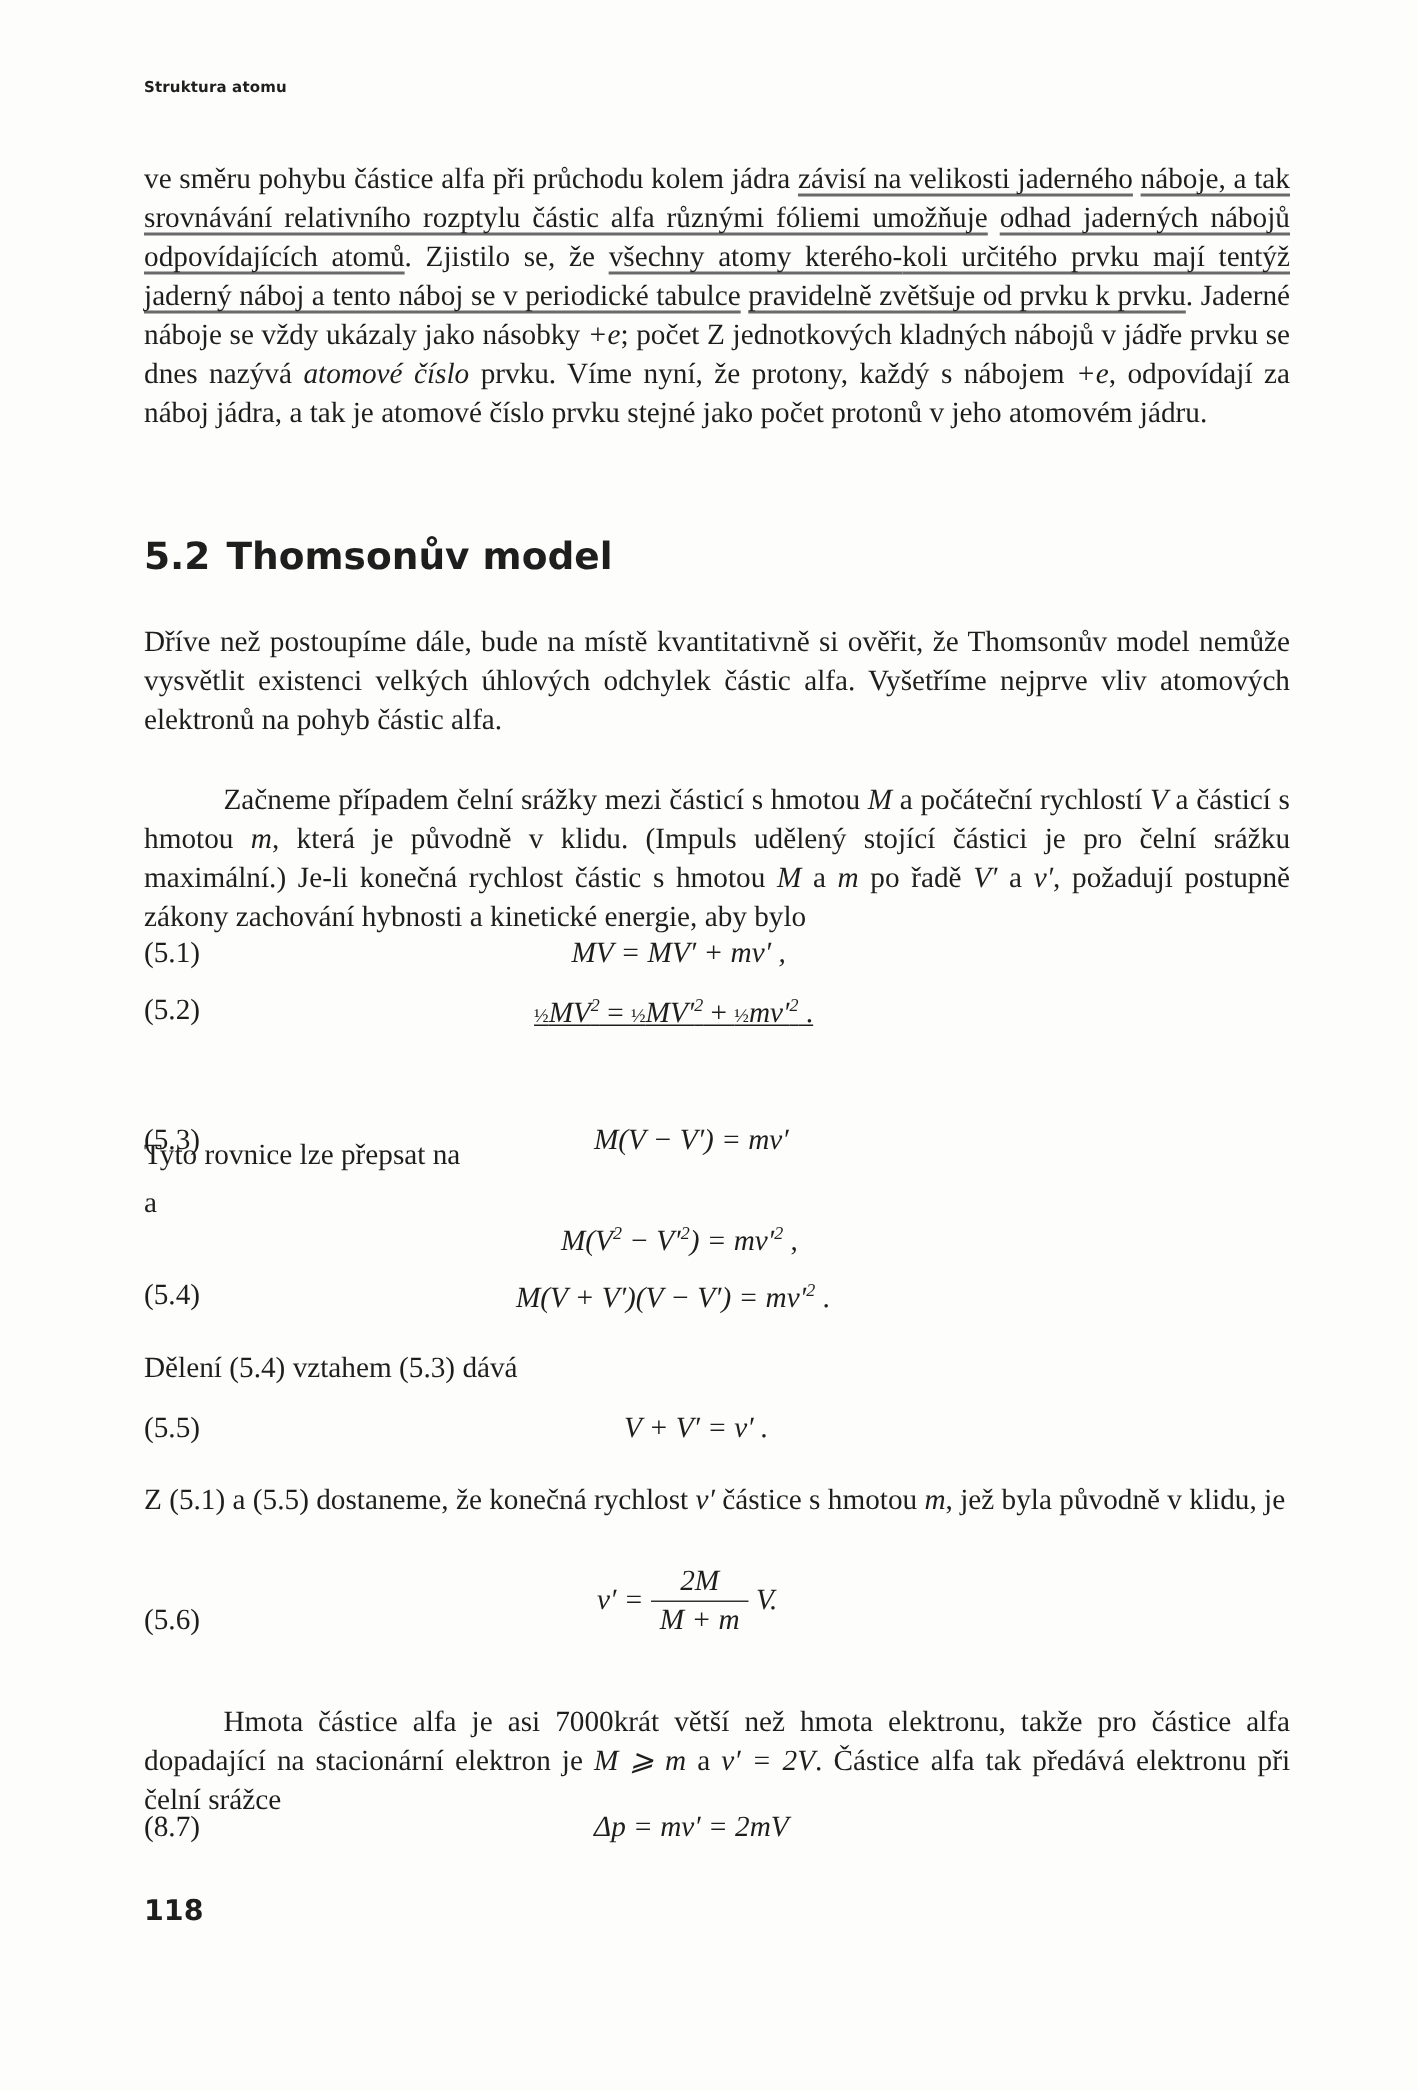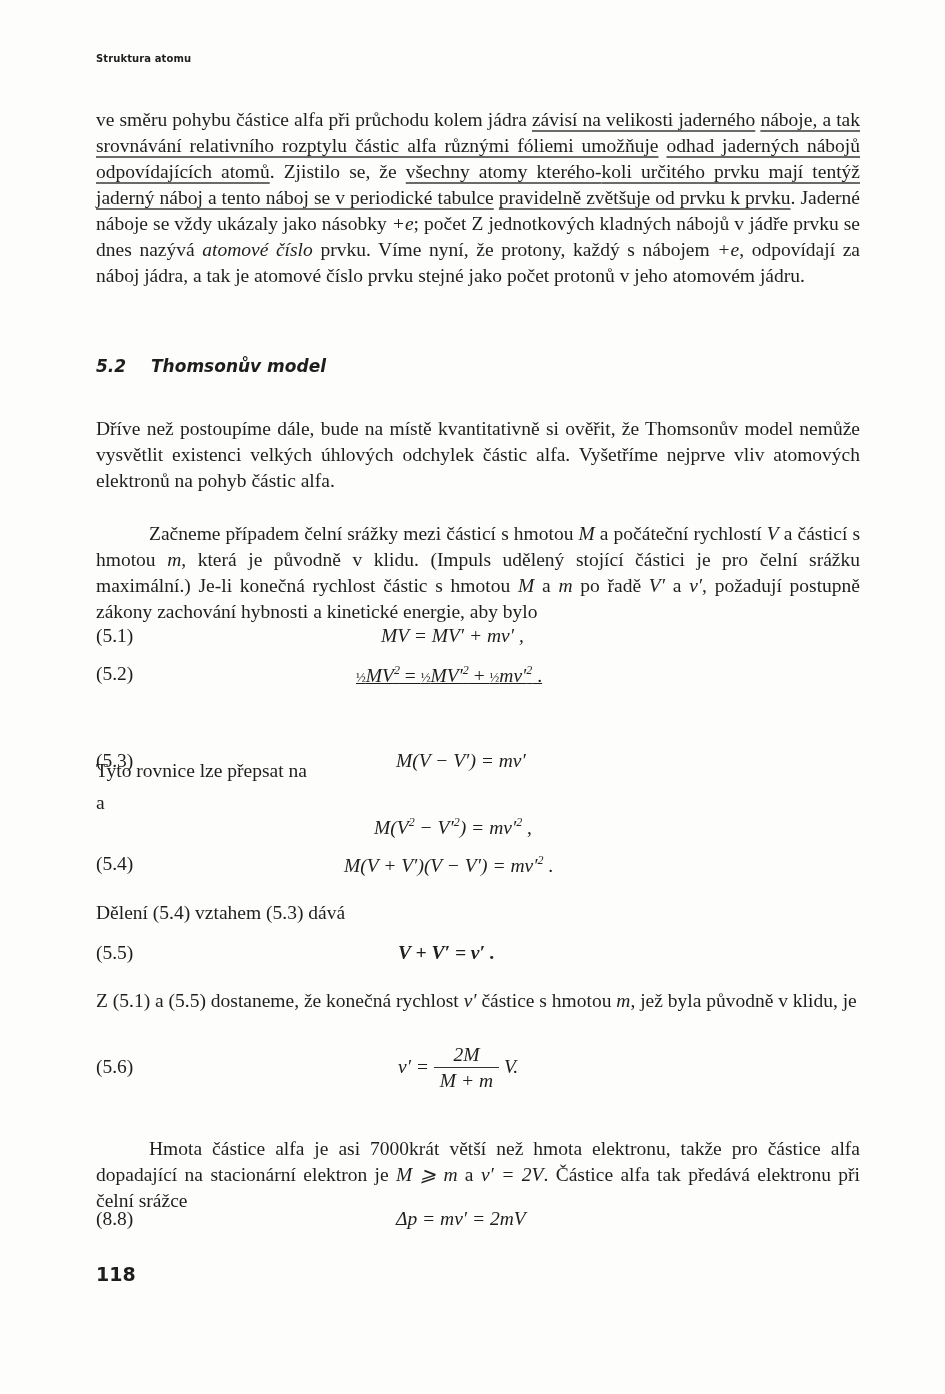--- a/index.html
+++ b/index.html
@@ -13,21 +13,21 @@
   }
   .body-text {
     position: absolute; left: 96px; width: 764px; font-size: 19.5px; line-height: 26px;
     text-align: justify; text-align-last: auto;
   }
   .indent { text-indent: 53px; margin-top: 22px; }
   .ul { text-decoration: underline; text-decoration-color: #6a6a6a; text-decoration-thickness: 2px; text-underline-offset: 4px; }
   .it { font-style: italic; }
   .section-heading {
     position: absolute; left: 96px; top: 356px;
-    font-family: "DejaVu Sans", "Liberation Sans", sans-serif; font-weight: bold; font-size: 17px; font-style: italic;
+    font-family: "DejaVu Sans", "Liberation Sans", sans-serif; font-weight: bold; font-size: 25px;
   }
   .section-heading .num { display: inline-block; width: 55px; }
   .eq-row { position: absolute; left: 96px; width: 764px; height: 30px; font-size: 19.5px; }
   .eq-label { position: absolute; left: 0; top: 0; }
   .eq-body { position: absolute; top: 0; font-style: italic; white-space: nowrap; }
   .eq-body .up { font-style: normal; }
   .frac { display: inline-block; vertical-align: middle; text-align: center; font-style: italic; }
   .frac .n { display: block; padding: 0 6px; border-bottom: 1px solid #333; line-height: 24px; }
   .frac .d { display: block; padding: 0 6px; line-height: 26px; }
   .page-num {
@@ -75,30 +75,30 @@
 
 <div class="eq-row" style="top:853px;">
   <span class="eq-label">(5.4)</span>
   <span class="eq-body" style="left:248px;"><span>M(V + V′)(V − V′) = mv′</span><sup>2</sup><span class="up"> .</span></span>
 </div>
 
 <div class="body-text" style="top:900px;">Dělení (5.4) vztahem (5.3) dává</div>
 
 <div class="eq-row" style="top:942px;">
   <span class="eq-label">(5.5)</span>
-  <span class="eq-body" style="left:302px;font-weight:bold;">V + V′ = v′ .</span>
+  <span class="eq-body" style="left:320px;">V + V′ = v′ .</span>
 </div>
 
 <div class="body-text" style="top:988px;"><span>Z (5.1) a (5.5) dostaneme, že konečná rychlost </span><span class="it">v′</span><span> částice s hmotou </span><span class="it">m</span><span>, jež byla původně v klidu, je</span></div>
 
 <div class="eq-row" style="top:1043px; height:60px;">
-  <span class="eq-label" style="top:13px;">(5.6)</span>
+  <span class="eq-label" style="top:27px;">(5.6)</span>
   <span class="eq-body" style="left:302px; top:0;"><span>v′ =</span> <span class="frac"><span class="n">2M</span><span class="d">M + m</span></span> <span>V.</span></span>
 </div>
 
 <div class="body-text indent" style="top:1114px;"><span>Hmota částice alfa je asi 7000krát větší než hmota elektronu, takže pro částice alfa dopadající na stacionární elektron je </span><span class="it">M ⩾ m</span><span> a </span><span class="it">v′ = 2V</span><span>. Částice alfa tak předává elektronu při čelní srážce</span></div>
 
 <div class="eq-row" style="top:1208px;">
-  <span class="eq-label">(8.8)</span>
+  <span class="eq-label">(8.7)</span>
   <span class="eq-body" style="left:300px;">Δp = mv′ = 2mV</span>
 </div>
 
 <div class="page-num">118</div>
 
 </body></html>

